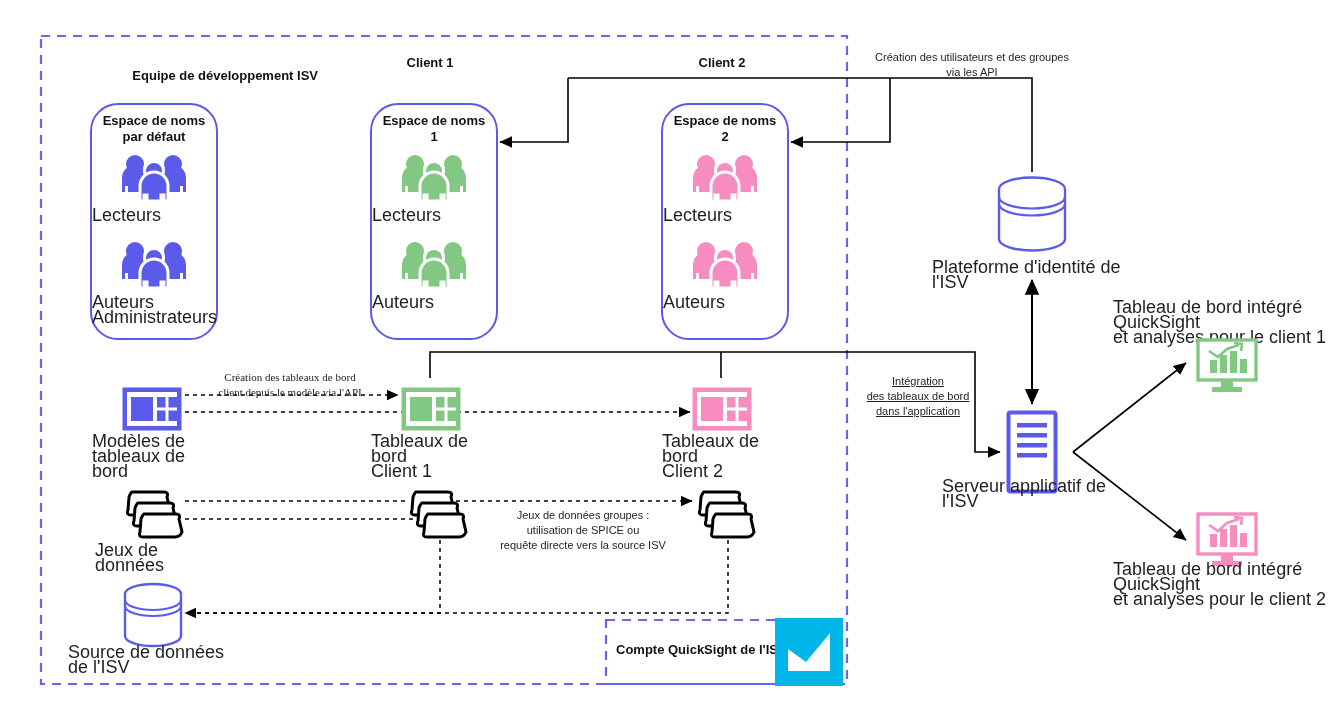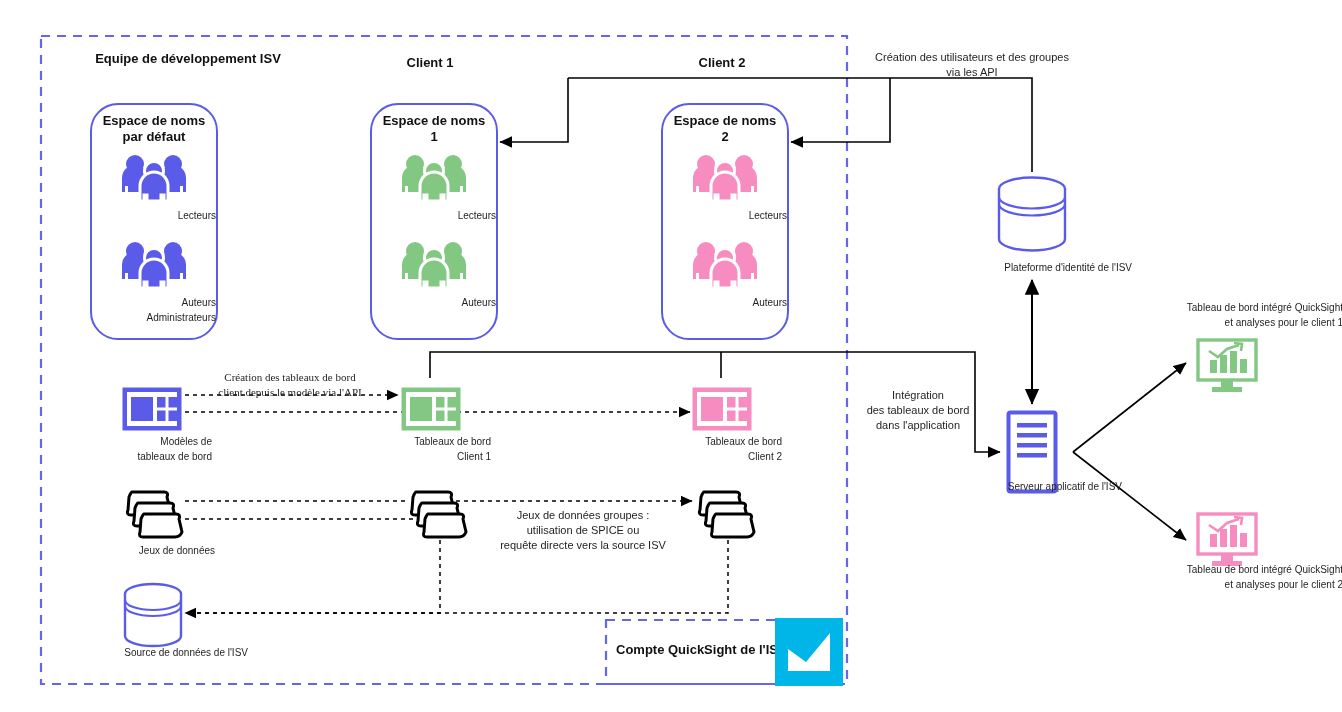--- a/index.html
+++ b/index.html
@@ -8,23 +8,23 @@
     font-family:"Liberation Sans","DejaVu Sans",sans-serif;
     color:#1a1a1a;
     overflow:hidden;
     position:relative;
   }
   #canvas{position:absolute;left:0;top:0;width:1342px;height:712px;}
   svg.layer{position:absolute;left:0;top:0;width:1342px;height:712px;pointer-events:none;}
   .node{position:absolute;}
   .lbl{
     position:absolute;
-    font-size:10px;
+    font-size:18px;
     line-height:15px;
-    text-align:right;
+    text-align:left;
     color:#1f1f1f;
     white-space:pre-line;
   }
   .lbl.bold{font-weight:normal;}
   .grp-title{
     position:absolute;font-size:13px;font-weight:bold;color:#111;
     text-align:center;white-space:pre-line;
   }
   .ns-title{
     position:absolute;font-size:13px;font-weight:bold;color:#111;
@@ -77,21 +77,21 @@
     <line x1="448" y1="501" x2="692" y2="501" stroke="#000" stroke-width="1.5" stroke-dasharray="4,4" marker-end="url(#arrHead)"></line>
 
     <path d="M440,540 L440,613 L185,613" fill="none" stroke="#000" stroke-width="1.5" stroke-dasharray="4,4" marker-end="url(#arrHead)"></path>
 
     <path d="M728,540 L728,613 L185,613" fill="none" stroke="#000" stroke-width="1.5" stroke-dasharray="4,4"></path>
 
     <line x1="1073" y1="452" x2="1186" y2="363" stroke="#000" stroke-width="1.6" marker-end="url(#arrHead)"></line>
     <line x1="1073" y1="452" x2="1186" y2="540" stroke="#000" stroke-width="1.6" marker-end="url(#arrHead)"></line>
   </svg>
 
-  <div class="grp-title" style="left:58px;top:51px;width:260px;text-align:center;">Equipe de développement ISV</div>
+  <div class="grp-title" style="left:58px;top:68px;width:260px;text-align:right;">Equipe de développement ISV</div>
   <div class="grp-title" style="left:330px;top:55px;width:200px;">Client 1</div>
   <div class="grp-title" style="left:622px;top:55px;width:200px;">Client 2</div>
   <div class="grp-title" style="left:616px;top:642px;width:200px;text-align:left;">Compte QuickSight de l'ISV</div>
 
   <div class="nsbox" style="left:90px;top:103px;width:124px;height:233px;">
     <div class="ns-title" style="top:8px;">Espace de noms
 par défaut</div>
     <svg style="position:absolute;left:28px;top:48px;" width="68" height="50" viewBox="0 0 68 50">
       <g fill="#5b5bea">
         <circle cx="15" cy="11" r="9"></circle>
@@ -233,21 +233,21 @@
       <rect x="36" y="24.5" width="8.5" height="10.5" fill="#f78cc0"></rect>
       <rect x="47.5" y="24.5" width="8.5" height="10.5" fill="#f78cc0"></rect>
     </svg>
   </div>
   <div class="lbl" style="left:662px;top:434px;width:120px;">Tableaux de bord
 Client 2</div>
 
   <div class="edge-lbl" style="left:190px;top:370px;width:200px;font-family:Liberation Serif, serif;">Création des tableaux de bord
 client depuis le modèle via l'API</div>
 
-  <div class="edge-lbl" style="left:848px;top:388px;width:140px;">Intégration
+  <div class="edge-lbl" style="left:848px;top:374px;width:140px;text-decoration:underline;">Intégration
 des tableaux de bord
 dans l'application</div>
 
   <div class="node" style="left:120px;top:488px;">
     <svg width="68" height="54" viewBox="0 0 68 54">
       <g fill="#fff" stroke="#000" stroke-width="3" stroke-linejoin="round">
         <path d="M12,4 L44,4 q5,0 3,5 L50,22 q-2,5 -7,5 L11,27 q-5,0 -3,-5 L9,9 q2,-5 3,-5 z"></path>
         <path d="M18,15 L50,15 q5,0 3,5 L56,33 q-2,5 -7,5 L17,38 q-5,0 -3,-5 L15,20 q2,-5 3,-5 z"></path>
         <path d="M24,26 L56,26 q5,0 3,5 L62,44 q-2,5 -7,5 L23,49 q-5,0 -3,-5 L21,31 q2,-5 3,-5 z"></path>
       </g>

